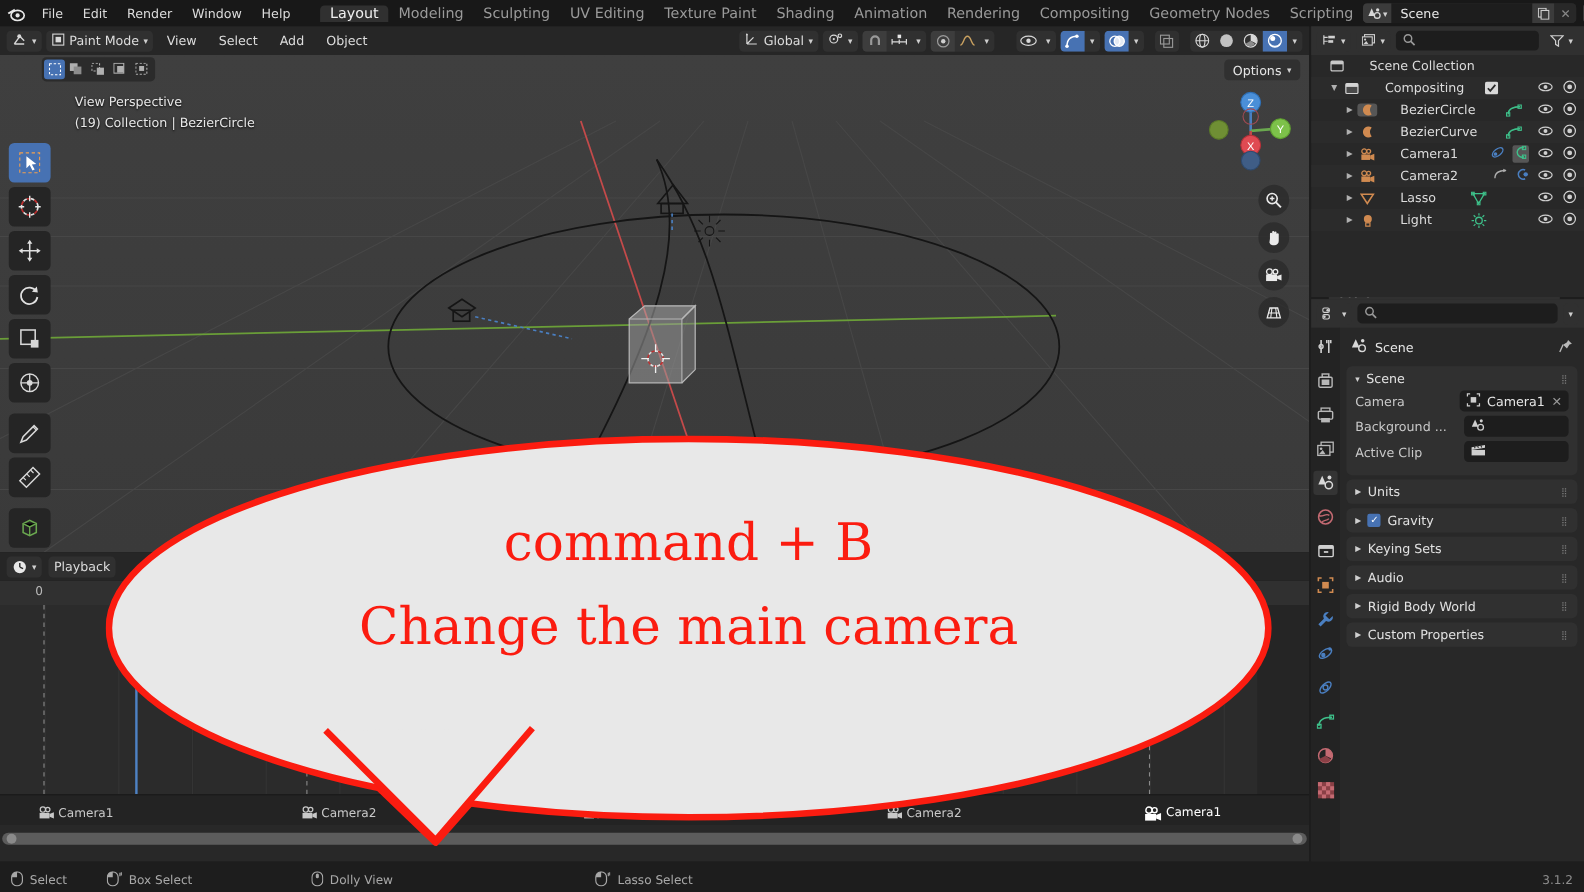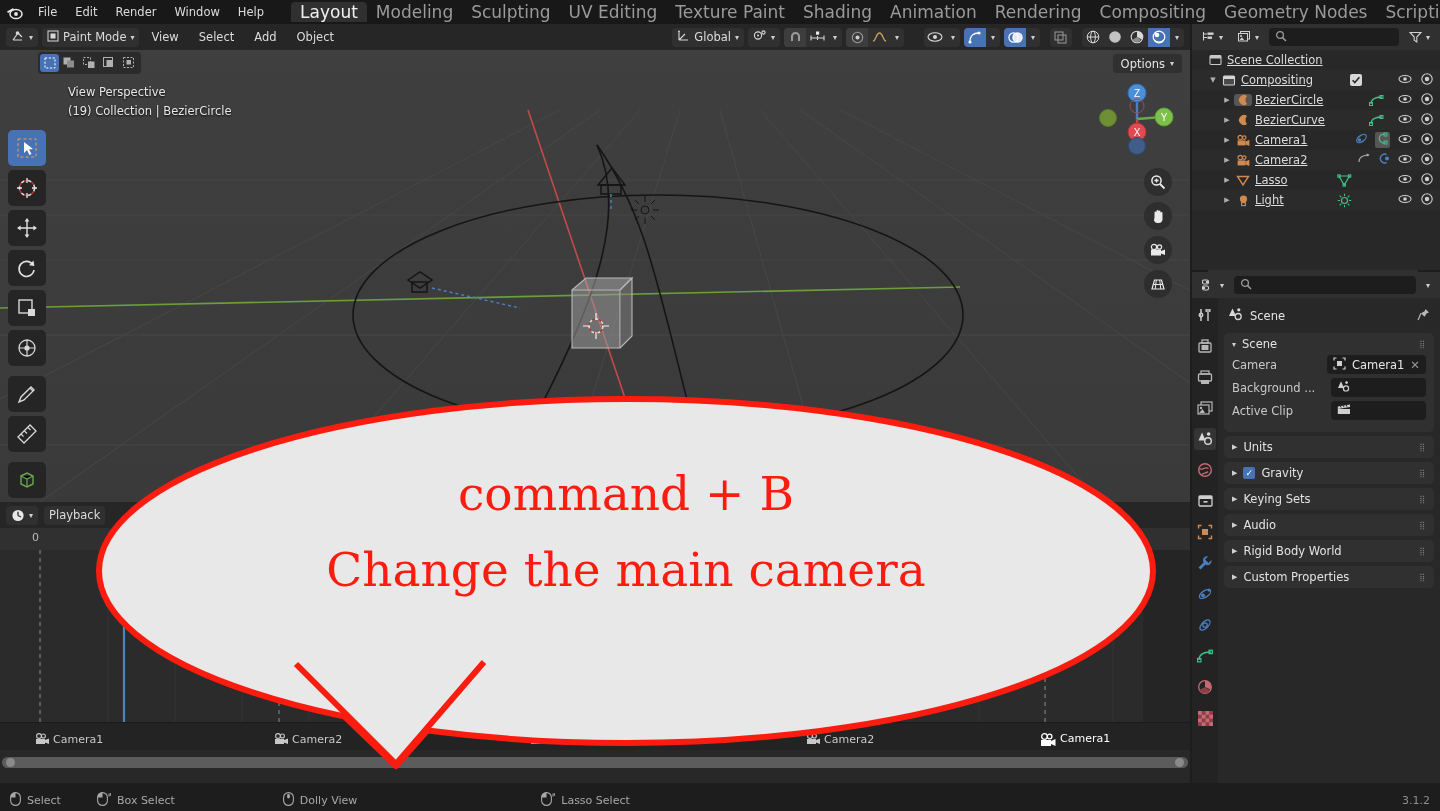--- a/index.html
+++ b/index.html
@@ -15,21 +15,21 @@
 
   
   .topbar {
     position: absolute; left:0; top:0; width:1440px; height:24px;
     background:#181818; display:flex; align-items:center; padding-left:6px;
   }
   .blender-logo { width:22px; height:20px; display:flex; align-items:center; justify-content:center; }
   .topmenu { display:flex; align-items:center; margin-left:6px; }
   .topmenu .mi { padding:3px 9px; color:#dcdcdc; font-size:11.5px; white-space:nowrap; }
   .wstabs { display:flex; align-items:center; margin-left:18px; }
-  .wstab { padding:0 9px; font-size:17px; color:#9a9a9a; border-radius:4px 4px 0 0; white-space:nowrap;}
+  .wstab { padding:0 9px; font-size:13px; color:#9a9a9a; border-radius:4px 4px 0 0; white-space:nowrap;}
   .wstab.active { background:#303030; color:#f0f0f0; }
   .topright { margin-left:auto; display:flex; align-items:center; gap:6px; padding-right:6px; }
   .idblock { display:flex; align-items:center; height:18px; background:#282828; border-radius:4px; overflow:hidden; }
   .idblock .idicon { width:26px; height:18px; background:#3b3b3b; display:flex; align-items:center; justify-content:center; gap:1px;}
   .idblock .idname { min-width:128px; background:#1d1d1d; height:18px; line-height:18px; padding:0 8px; font-size:11.5px; color:#e8e8e8;}
   .idblock .idbtn { width:20px; height:18px; display:flex; align-items:center; justify-content:center; background:#3b3b3b;}
   .idblock .idbtn.x { background:#282828; color:#888; }
   .caret { font-size:8px; color:#cfcfcf; }
 
   
@@ -92,21 +92,21 @@
   .tlscrollbar .dot { position:absolute; width:9px; height:9px; border-radius:50%; background:#8a8a8a; top:1px;}
 
   
   .outliner { position:absolute; left:1192px; top:24px; width:248px; height:246px; background:#282828;}
   .outheader { height:26px; background:#303030; display:flex; align-items:center; gap:5px; padding:0 5px;}
   .outsearch { flex:1; height:18px; background:#1d1d1d; border-radius:4px; display:flex; align-items:center; padding:0 6px; gap:4px;}
   .outrow { height:20px; display:flex; align-items:center; padding-left:8px; font-size:11.5px; color:#dcdcdc; position:relative;}
   .outrow:nth-child(even) { background:#2b2b2b; }
   .outrow .tri { width:14px; text-align:center; font-size:7px; color:#b0b0b0;}
   .outrow .oi { width:18px; display:flex; align-items:center; justify-content:center;}
-  .outrow .nm { margin-left:3px;text-decoration:underline; }
+  .outrow .nm { margin-left:21px; }
   .outrow .rightic { position:absolute; right:6px; display:flex; gap:8px; align-items:center;}
   .outrow .midic { position:absolute; right:56px; display:flex; gap:6px; align-items:center;}
 
   
   .props { position:absolute; left:1192px; top:272px; width:248px; height:511px; background:#282828;}
   .propheader { height:26px; display:flex; align-items:center; gap:5px; padding:0 5px; background:#303030;}
   .propsearch { flex:1; height:18px; background:#1d1d1d; border-radius:4px; display:flex; align-items:center; padding:0 6px;}
   .proptabs { position:absolute; left:0; top:26px; width:26px; bottom:0; background:#232323; display:flex; flex-direction:column; align-items:center; padding-top:6px; gap:9px;}
   .ptab { width:22px; height:22px; display:flex; align-items:center; justify-content:center; border-radius:3px;}
   .ptab.on { background:#343434; }

